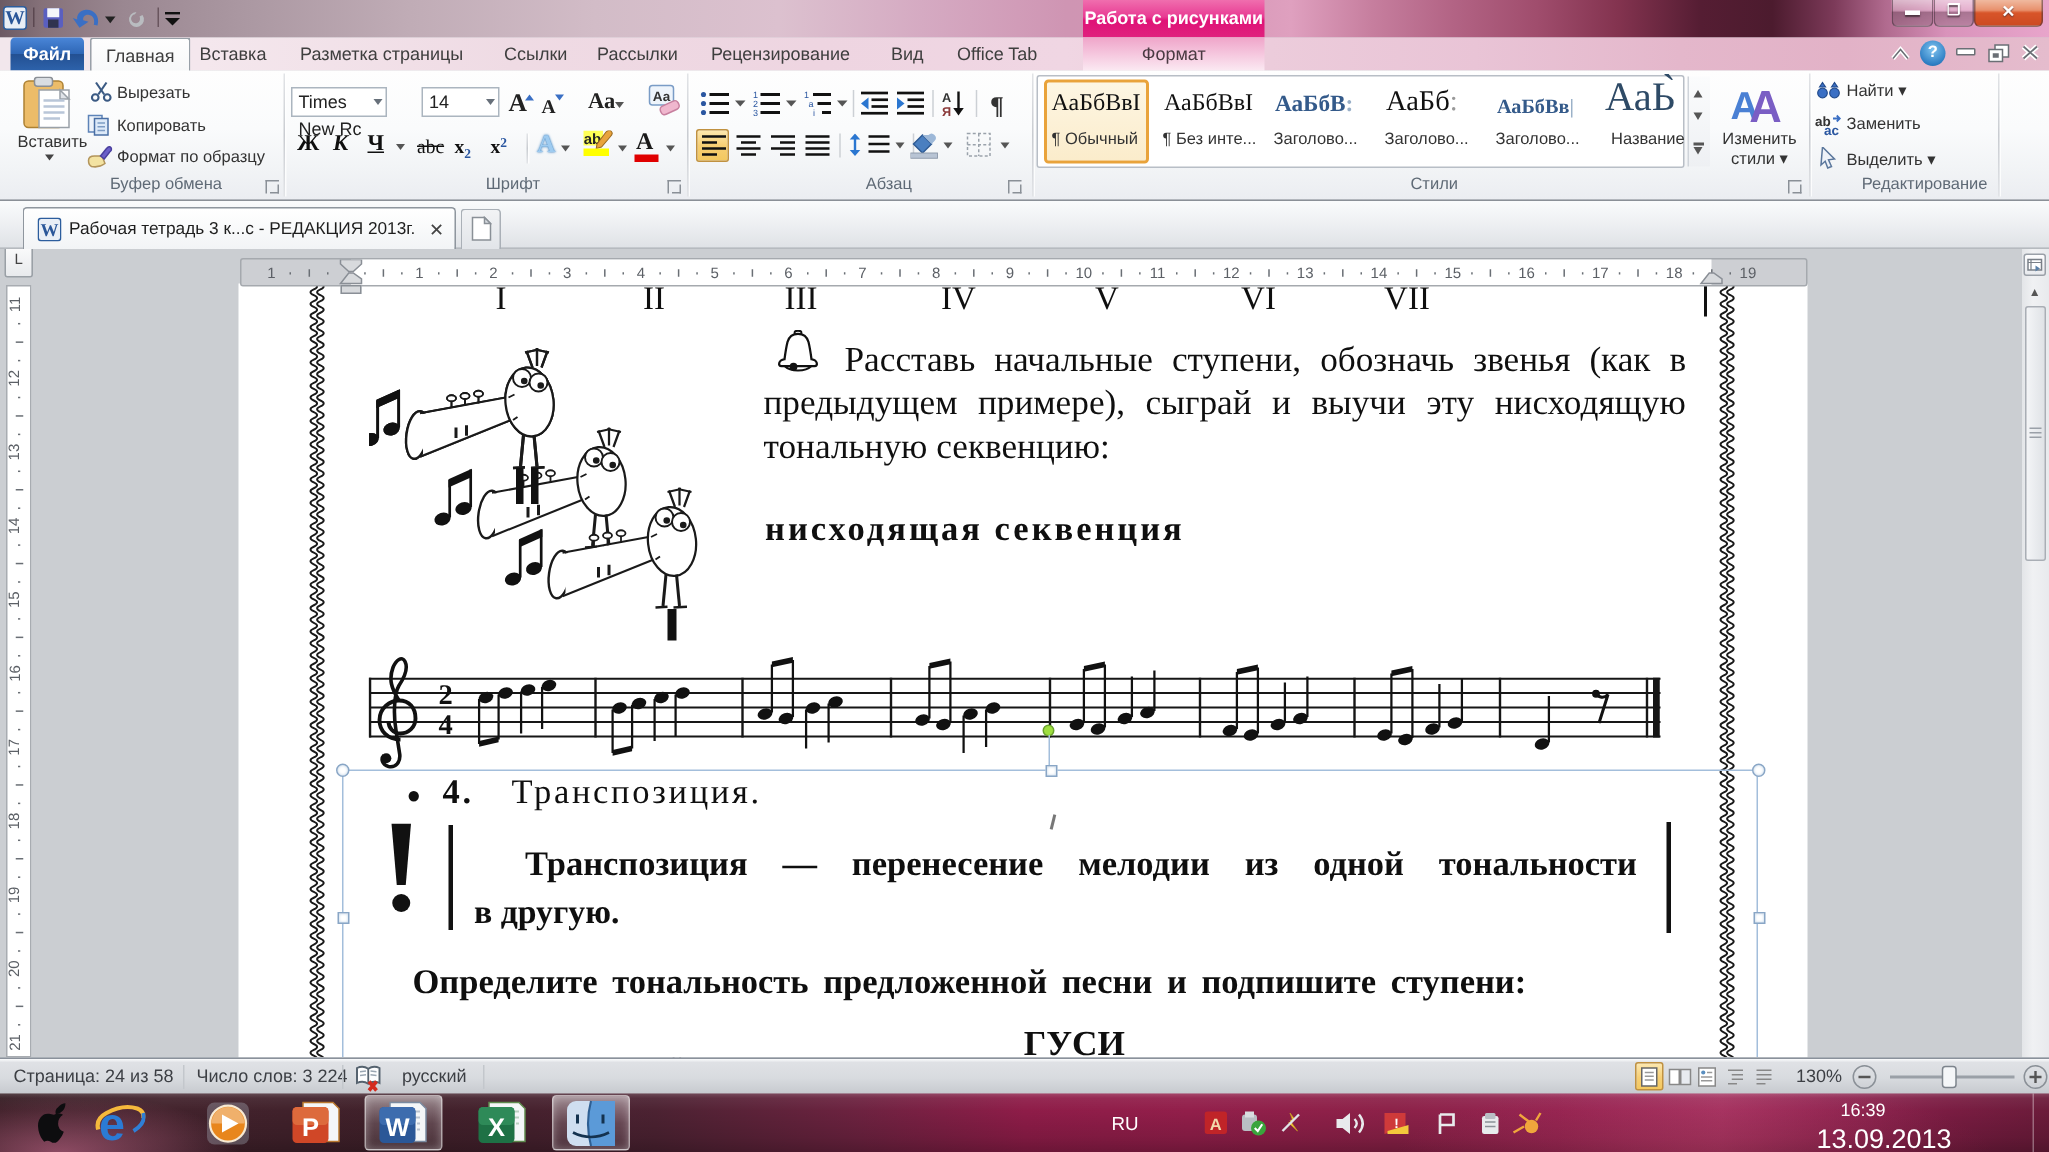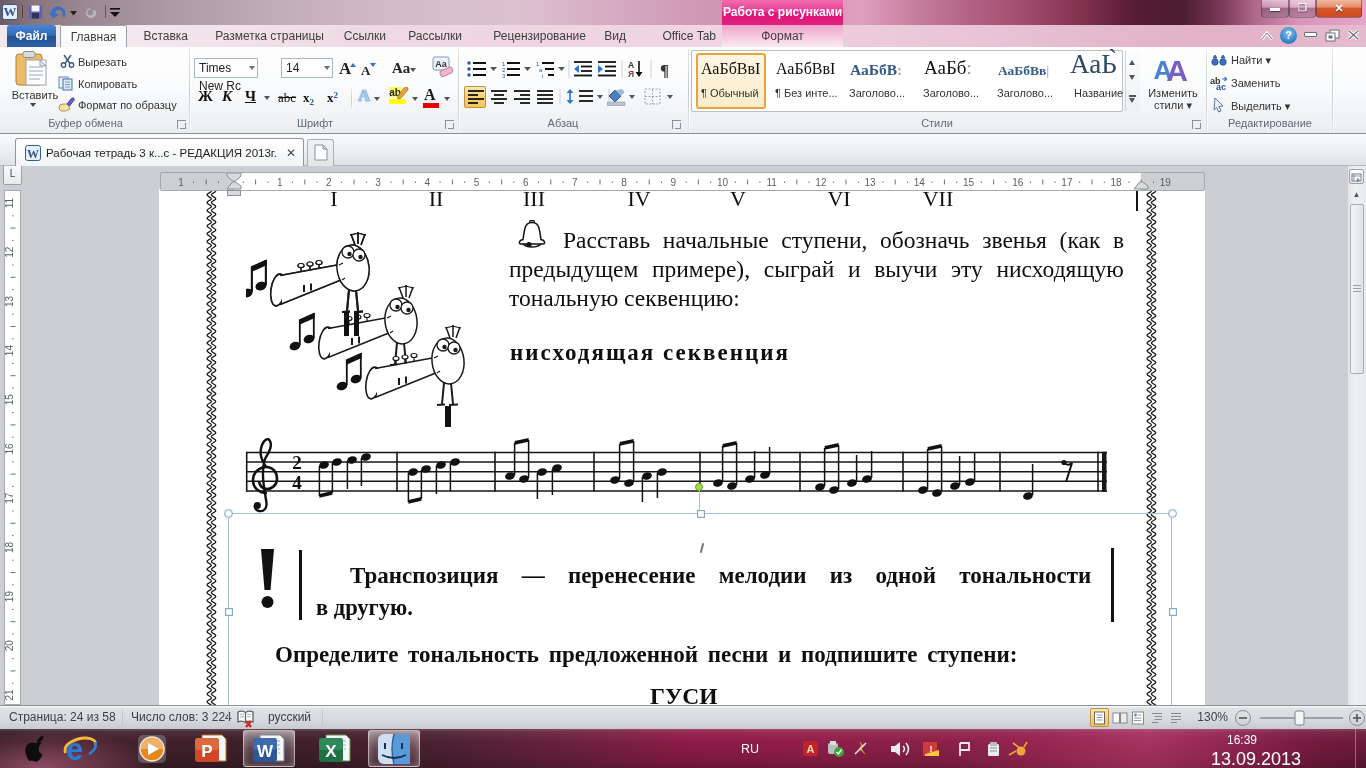--- a/index.html
+++ b/index.html
@@ -7,30 +7,30 @@
 body{position:relative;font-family:"Liberation Sans",sans-serif;background:#cbced2}
 
 #titlebar{position:absolute;left:0;top:0;width:1366px;height:25px;
 background:linear-gradient(90deg,#6b5a64 0,#857179 2%,#9a8791 6%,#ab98a2 12%,#c0acb6 20%,#d2bcc7 29%,#dcc1cf 38%,#d5aac2 45%,#cf95b3 52%,#d294b3 58%,#dfa0bf 63%,#c67e9e 67%,#b26384 71%,#a04d6d 75%,#83334f 79%,#551d33 83%,#4c1b2e 86.5%,#7c3a59 89.5%,#b06a8e 92%,#d993bb 95%,#e8a5cb 100%)}
 #wtitle{position:absolute;left:170px;top:6px;width:500px;text-align:center;font-size:12.5px;color:#1c1c1c;white-space:nowrap}
 .qico{position:absolute;top:4px}
 .wbtn{position:absolute;top:0;height:18px;border:1px solid rgba(70,50,60,.55);border-top:none;background:linear-gradient(180deg,rgba(255,255,255,.5) 0,rgba(255,245,250,.25) 42%,rgba(105,75,92,.45) 48%,rgba(125,92,110,.35) 100%);color:#fff;text-align:center;font-size:10px;font-weight:bold;line-height:16px;border-radius:0 0 4px 4px;text-shadow:0 1px 1px rgba(60,40,50,.8)}
 
 #tabrow{position:absolute;left:0;top:25px;width:1366px;height:22px;
 background:linear-gradient(90deg,#f2e7ec 0,#f4e7ed 10%,#efdbe4 25%,#eed5e1 40%,#f0d6e3 52%,#ecccdb 62%,#e9c4d6 72%,#e4b7cb 82%,#e2b2c7 90%,#e5bccd 100%)}
-.rtab{position:absolute;top:1px;height:21px;font-size:12px;color:#3e3e3e;text-align:right;line-height:21px;white-space:nowrap}
+.rtab{position:absolute;top:1px;height:21px;font-size:12px;color:#3e3e3e;text-align:left;line-height:21px;white-space:nowrap}
 #tab-file{position:absolute;left:7px;top:0;width:49px;height:22px;background:linear-gradient(180deg,#4a86d8 0,#2e66b5 50%,#235092 51%,#2d62ab 100%);border-radius:3px 3px 0 0;color:#fff;font-weight:bold;text-align:center;line-height:22px;font-size:12px}
 #tab-home{position:absolute;left:60px;top:0;width:67px;height:23px;background:linear-gradient(180deg,#fefefe,#f7f8f9);border:1px solid #98a0a8;border-bottom:none;border-radius:2px 2px 0 0;line-height:22px;color:#3e3e3e;text-align:center;font-size:12px}
 #ctxhdr{position:absolute;left:722px;top:0;width:121px;height:25px;background:linear-gradient(180deg,#f06eae 0,#e83b93 45%,#df1277 55%,#e0217e 100%);color:#fff;font-size:12px;font-weight:bold;text-align:center;line-height:25px}
 #tab-format{position:absolute;left:722px;top:0;width:121px;height:22px;background:linear-gradient(180deg,#efa5c9 0,#f4c0da 40%,#fbe9f2 100%);font-size:12px;color:#4a3a42;text-align:center;line-height:22px}
 .ribctl{position:absolute;top:4px;width:15px;height:15px;font-size:10px;color:#60656b;text-align:center;line-height:15px}
 
 #ribbon{position:absolute;left:0;top:47px;width:1366px;height:87px;background:linear-gradient(180deg,#fefefe 0,#fafbfc 45%,#f2f4f6 75%,#ebedf1 100%);border-bottom:1px solid #8b9097}
 .gsep{position:absolute;top:2px;width:1px;height:82px;background:linear-gradient(180deg,#e2e4e7,#c9ccd1 50%,#e2e4e7);box-shadow:1px 0 0 rgba(255,255,255,.8)}
-.glabel{position:absolute;top:70px;font-size:11px;color:#5f6a76;text-align:center;white-space:nowrap}
+.glabel{position:absolute;top:70px;font-size:11px;color:#5f6a76;text-align:right;white-space:nowrap}
 .dlauncher{position:absolute;top:73px;width:9px;height:9px;border-left:1px solid #8a9097;border-top:1px solid #8a9097}
 .dlauncher:after{content:"";position:absolute;left:2px;top:2px;width:5px;height:5px;border-right:1px solid #8a9097;border-bottom:1px solid #8a9097}
 .btxt{position:absolute;font-size:11px;color:#333;white-space:nowrap}
 .combo{position:absolute;background:#fff;border:1px solid #abb5bf;height:20px;font-size:12px;color:#222;line-height:18px;padding-left:4px}
 .combo .ca{position:absolute;right:2px;top:7px;width:0;height:0;border:3px solid transparent;border-top:4px solid #67707a}
 
 #doctabs{position:absolute;left:0;top:134px;width:1366px;height:32px;background:linear-gradient(180deg,#fafbfc 0,#eceef1 55%,#dfe2e6 100%);border-bottom:1px solid #b6babf}
 #dtab1{position:absolute;left:15px;top:4px;width:289px;height:28px;background:linear-gradient(180deg,#fff,#f2f4f6);border:1px solid #8f969e;border-bottom:none;border-radius:3px 3px 0 0;font-size:11.5px;color:#1e1e1e;line-height:26px}
 #dtab2{position:absolute;left:307px;top:5px;width:27px;height:27px;background:linear-gradient(180deg,#f2f3f5,#e2e5e9);border:1px solid #aab0b7;border-bottom:none;border-radius:3px 3px 0 0}
 
@@ -554,30 +554,31 @@
   <div style="position:absolute;left:69px;top:324px;width:944px;height:192px;border:1px solid #a3bedb;border-bottom:none"></div>
   <div style="position:absolute;left:536px;top:294px;width:8px;height:8px;border-radius:50%;background:#9ede3f;border:1px solid #6aa32e"></div>
   <div style="position:absolute;left:540px;top:301px;width:1px;height:23px;background:#a3bedb"></div>
   <div class="shc" style="left:65px;top:320px"></div>
   <div class="shc" style="left:1009px;top:320px"></div>
   <div class="shs" style="left:538px;top:321px"></div>
   <div class="shs" style="left:66px;top:419px"></div>
   <div class="shs" style="left:1010px;top:419px"></div>
   <div style="position:absolute;left:542px;top:354px;width:2px;height:10px;background:#777;transform:rotate(14deg)"></div>
 
+  <div class="ser" style="left:112px;top:326px;font-size:23px;letter-spacing:1.8px;word-spacing:5px"><span style="font-size:16px">●</span> <b>4.</b>&nbsp; Транспозиция.</div>
   <svg style="position:absolute;left:98px;top:360px" width="22" height="62" viewBox="0 0 22 62">
         <polygon points="4,0 17,0 13.5,41 7.5,41" fill="#111"></polygon>
         <circle cx="10.5" cy="53" r="6" fill="#111"></circle>
       </svg>
   <div style="position:absolute;left:140px;top:361px;width:2.5px;height:70px;background:#111"></div>
   <div style="position:absolute;left:952px;top:359px;width:3px;height:74px;background:#111"></div>
   <div class="ser" style="left:191px;top:374px;font-size:23px;font-weight:bold;word-spacing:17.5px">Транспозиция — перенесение мелодии из одной тональности</div>
   <div class="ser" style="left:157px;top:406px;font-size:22.5px;font-weight:bold">в другую.</div>
   <div class="ser" style="left:116px;top:453px;font-size:23px;font-weight:bold;word-spacing:4px">Определите тональность предложенной песни и подпишите ступени:</div>
-  <div class="ser" style="left:491px;top:494px;width:100px;font-size:23.5px;font-weight:bold;text-align:left">ГУСИ</div>
+  <div class="ser" style="left:491px;top:494px;width:100px;font-size:23.5px;font-weight:bold;text-align:right">ГУСИ</div>
   <div class="ser" style="left:285px;top:505px;font-size:22px;font-weight:bold">«</div>
 </div>
   <div id="hruler">
       <div class="white"></div>
   <svg style="position:absolute;left:0;top:0" width="1043" height="17" viewBox="0 0 1043 17">
     <text x="20" y="12.5" font-size="10" fill="#5c6066" text-anchor="middle">1</text>
     <text x="118.7" y="12.5" font-size="10" fill="#5c6066" text-anchor="middle">1</text>
     <text x="167.9" y="12.5" font-size="10" fill="#5c6066" text-anchor="middle">2</text>
     <text x="217.1" y="12.5" font-size="10" fill="#5c6066" text-anchor="middle">3</text>
     <text x="266.3" y="12.5" font-size="10" fill="#5c6066" text-anchor="middle">4</text>

